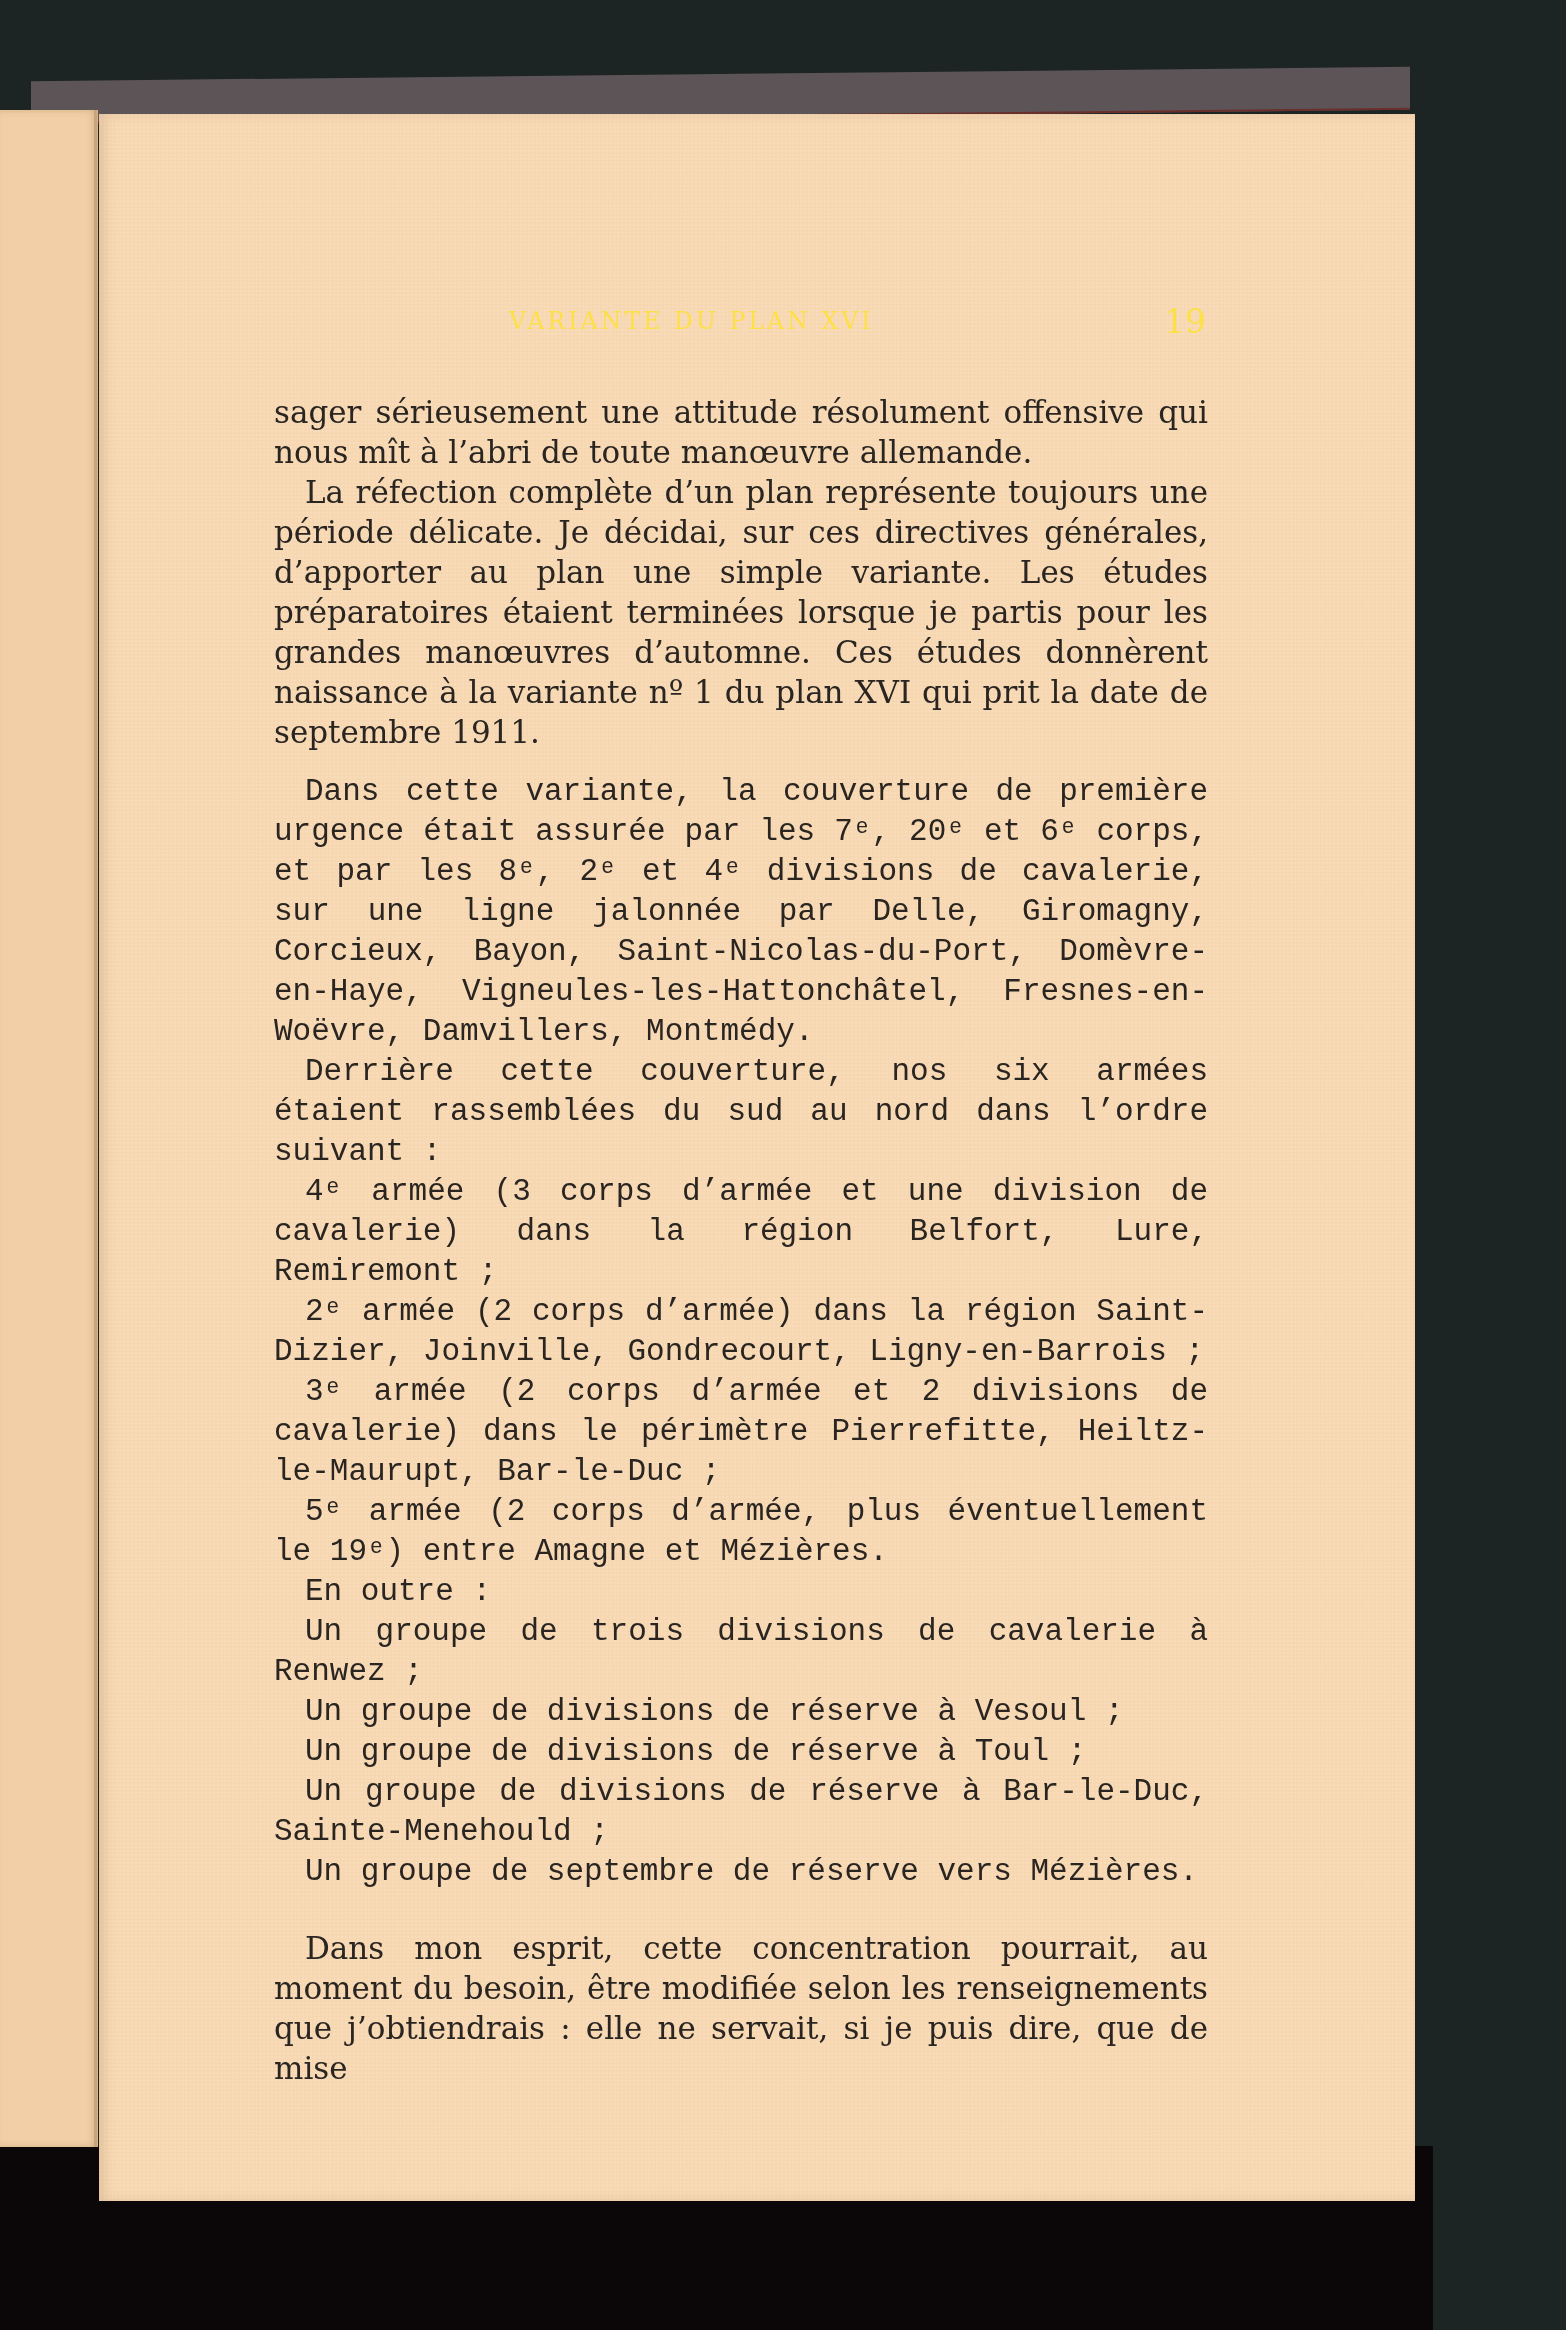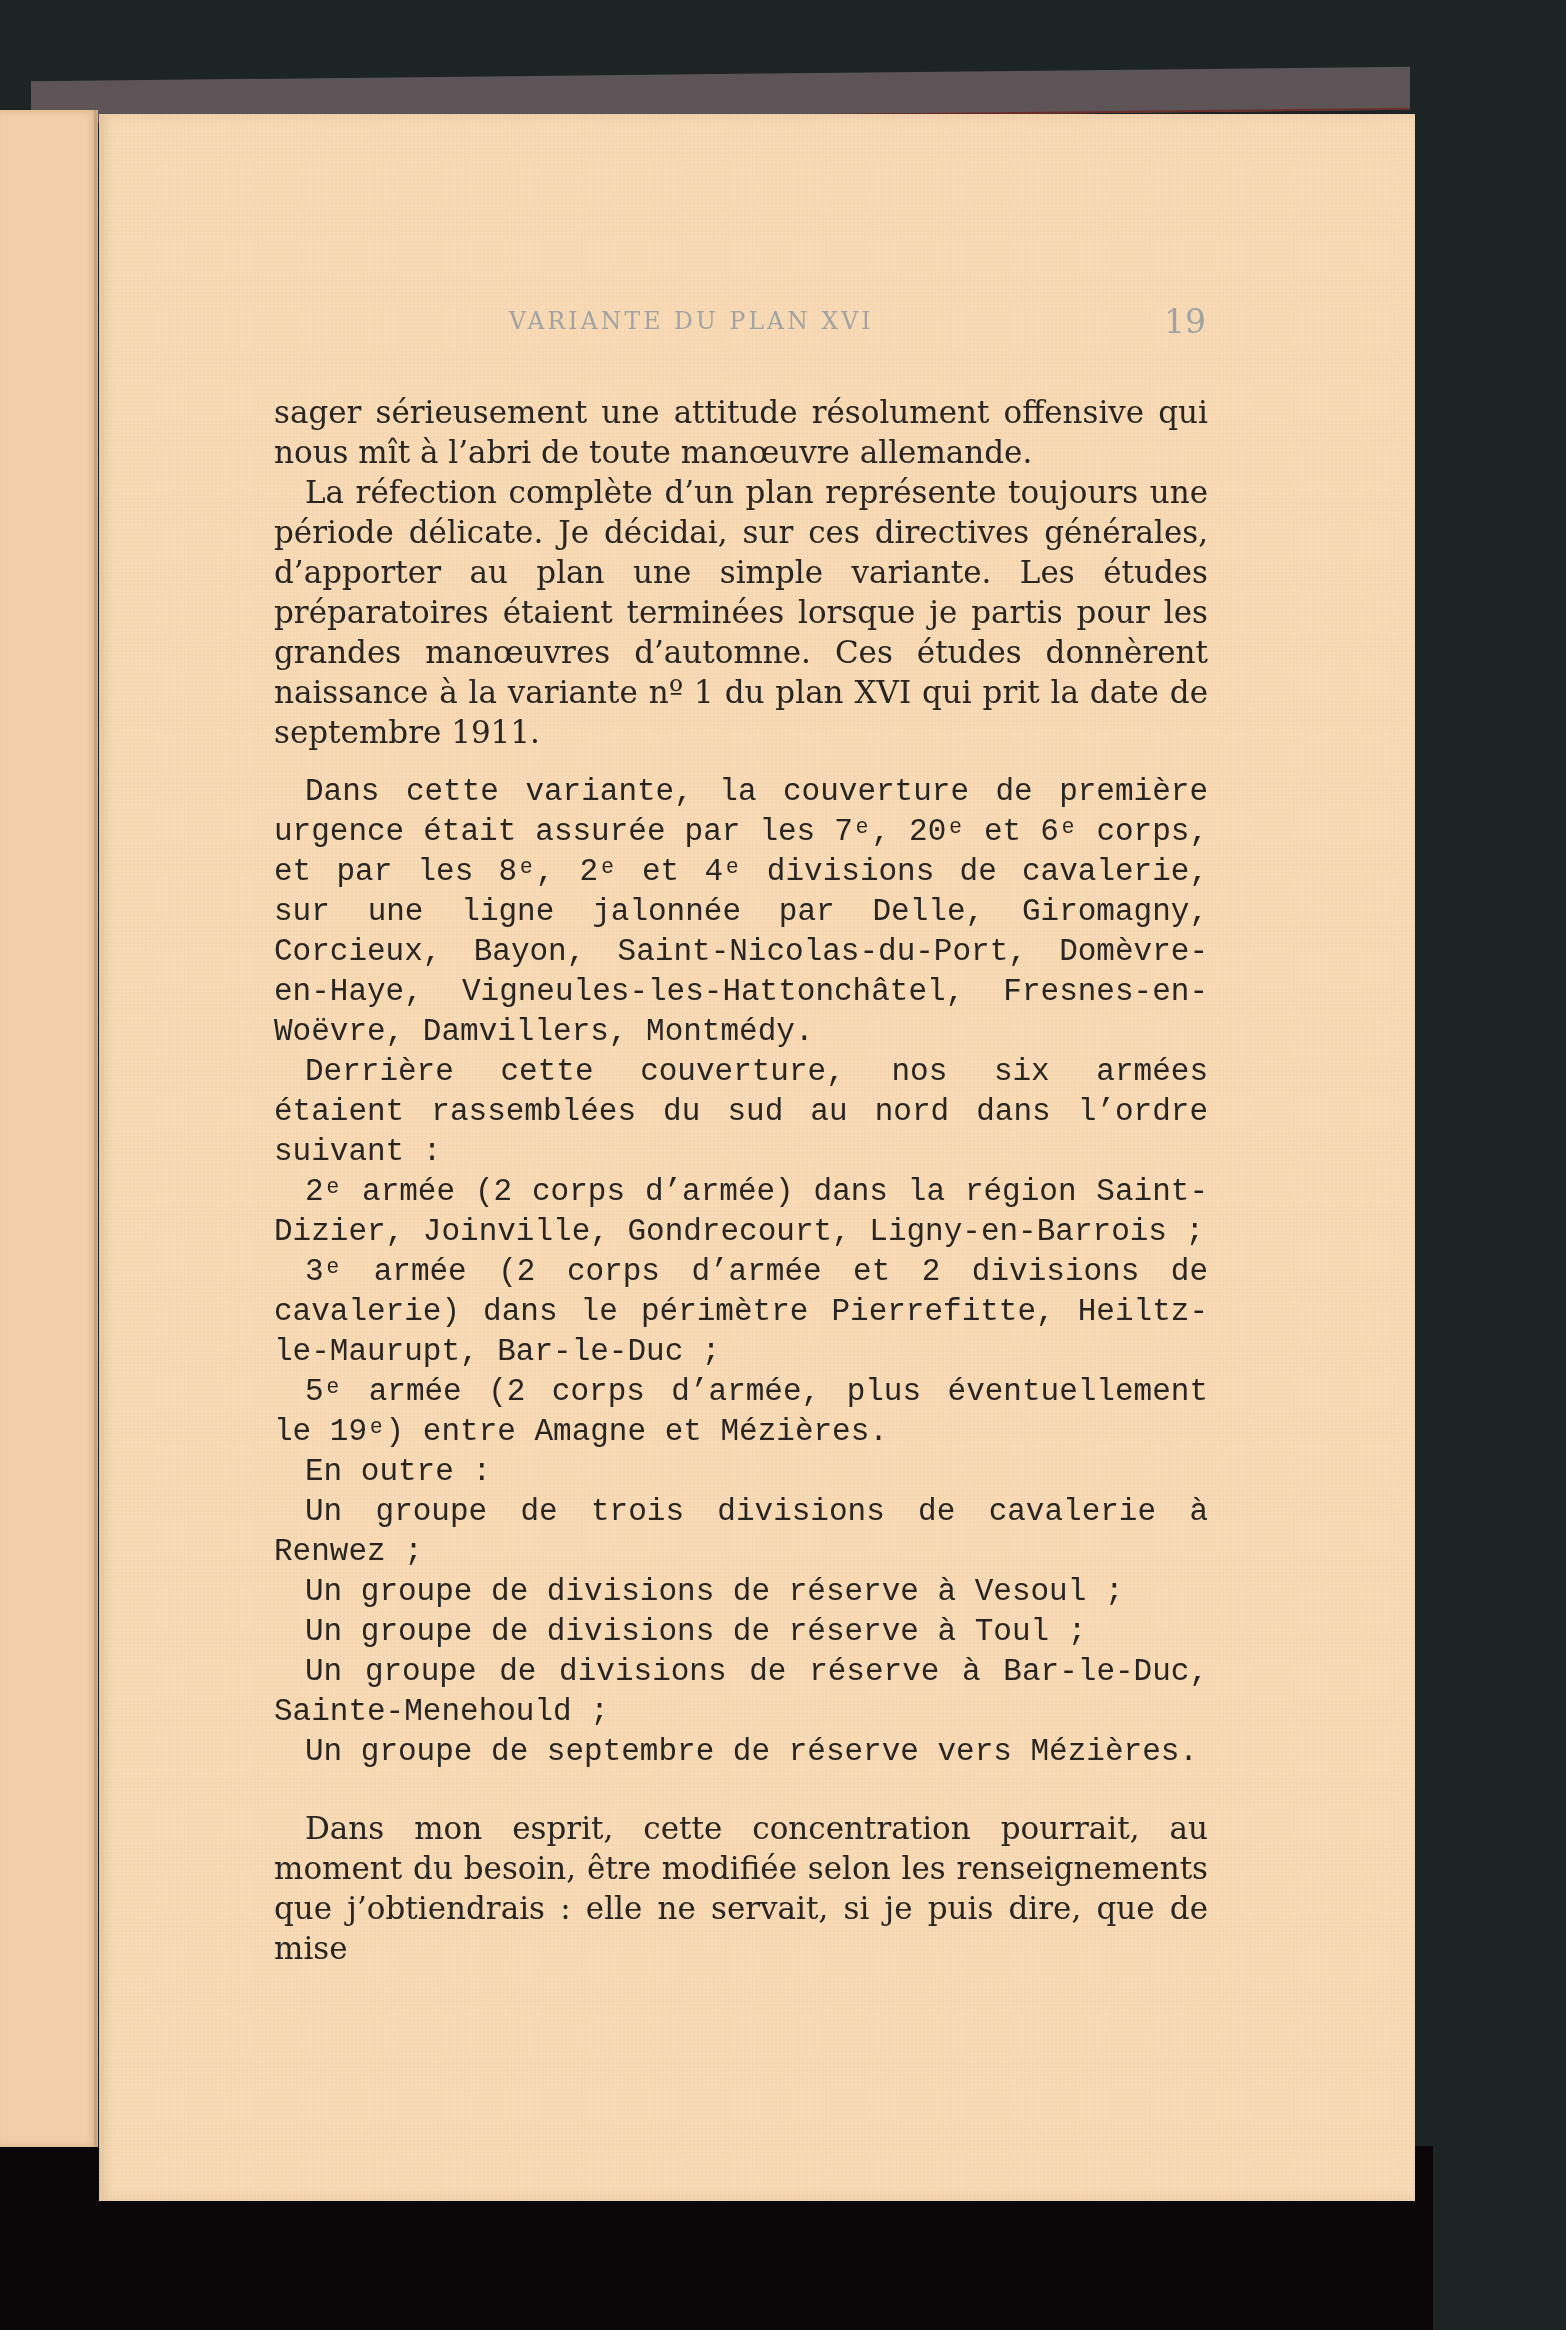--- a/index.html
+++ b/index.html
@@ -29,21 +29,21 @@
   }
   .page {
     position: absolute; left: 99px; top: 114px; width: 1316px; height: 2087px;
     background: #f6d7b1;
     background-image: radial-gradient(rgba(255,235,210,0.35) 0.8px, transparent 0.8px);
     background-size: 3.9px 3.9px;
     box-shadow: inset 6.3px 0 11px rgba(140,100,60,0.18);
   }
   .running-head {
     position: absolute; left: 274px; top: 307px; width: 932px;
-    height: 39px; color: #a3a3a3;
+    height: 39px; color: #fde047;
   }
   .running-head .title {
     position: absolute; left: 235px; top: 0; font-size: 23.5px; letter-spacing: 3.1px;
   }
   .running-head .folio {
     position: absolute; right: 0; top: -4.7px; font-size: 33px;
   }
   .text {
     position: absolute; left: 274px; top: 368px; width: 934px;
     color: #2a2521; font-size: 31px; line-height: 40px;
@@ -73,20 +73,21 @@
 
 <div class="text">
   <p>sager sérieusement une attitude résolument offensive qui nous mît à l’abri de toute manœuvre allemande.</p>
   <p class="ind">La réfection complète d’un plan représente toujours une période délicate. Je décidai, sur ces directives générales, d’apporter au plan une simple variante. Les études préparatoires étaient terminées lorsque je partis pour les grandes manœuvres d’automne. Ces études donnèrent naissance à la variante nº 1 du plan XVI qui prit la date de septembre 1911.</p>
 
   <div class="gap-sm"></div>
 
   <div class="block">
     <p class="ind">Dans cette variante, la couverture de première urgence était assurée par les 7ᵉ, 20ᵉ et 6ᵉ corps, et par les 8ᵉ, 2ᵉ et 4ᵉ divisions de cavalerie, sur une ligne jalonnée par Delle, Giromagny, Corcieux, Bayon, Saint-Nicolas-du-Port, Domèvre-en-Haye, Vigneules-les-Hattonchâtel, Fresnes-en-Woëvre, Damvillers, Montmédy.</p>
     <p class="ind">Derrière cette couverture, nos six armées étaient rassemblées du sud au nord dans l’ordre suivant :</p>
+    <p class="ind">4ᵉ armée (3 corps d’armée et une division de cavalerie) dans la région Belfort, Lure, Remiremont ;</p>
     <p class="ind">2ᵉ armée (2 corps d’armée) dans la région Saint-Dizier, Joinville, Gondrecourt, Ligny-en-Barrois ;</p>
     <p class="ind">3ᵉ armée (2 corps d’armée et 2 divisions de cavalerie) dans le périmètre Pierrefitte, Heiltz-le-Maurupt, Bar-le-Duc ;</p>
     <p class="ind">5ᵉ armée (2 corps d’armée, plus éventuellement le 19ᵉ) entre Amagne et Mézières.</p>
     <p class="ind">En outre :</p>
     <p class="ind">Un groupe de trois divisions de cavalerie à Renwez ;</p>
     <p class="ind">Un groupe de divisions de réserve à Vesoul ;</p>
     <p class="ind">Un groupe de divisions de réserve à Toul ;</p>
     <p class="ind">Un groupe de divisions de réserve à Bar-le-Duc, Sainte-Menehould ;</p>
     <p class="ind">Un groupe de septembre de réserve vers Mézières.</p>
   </div>

